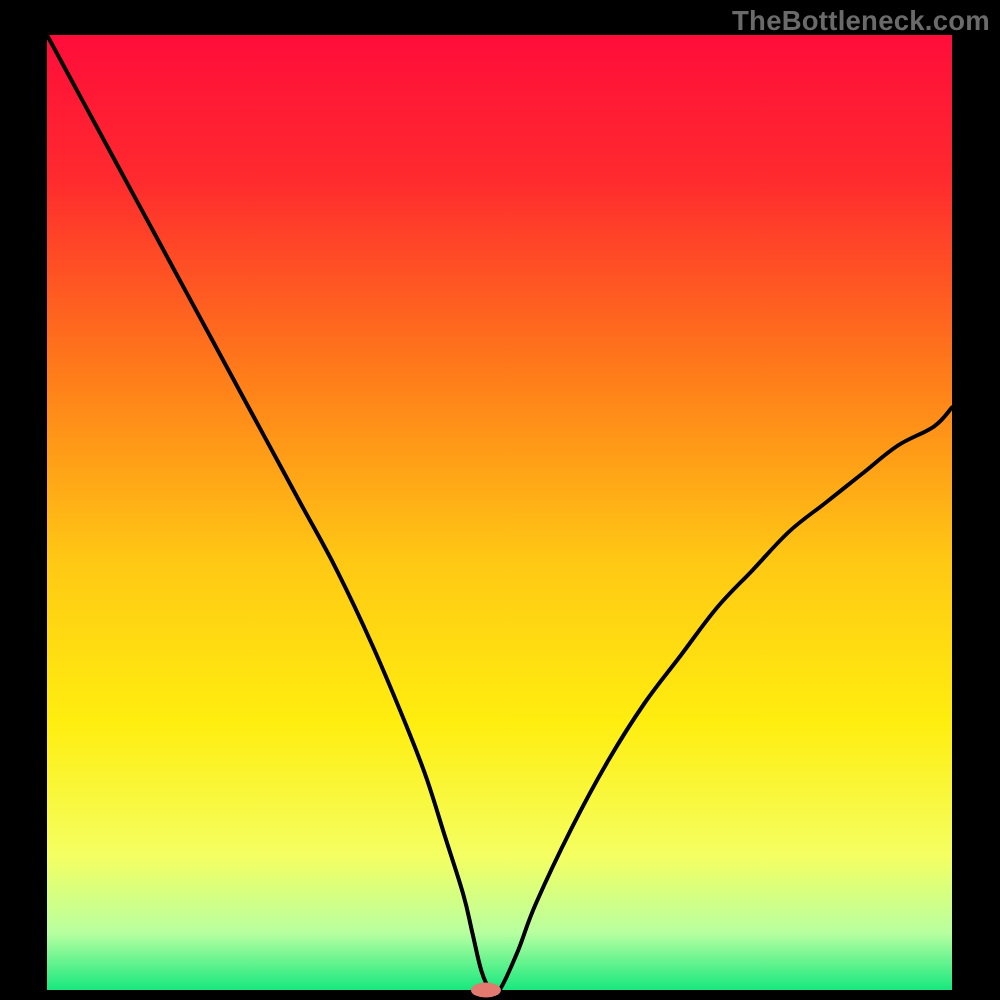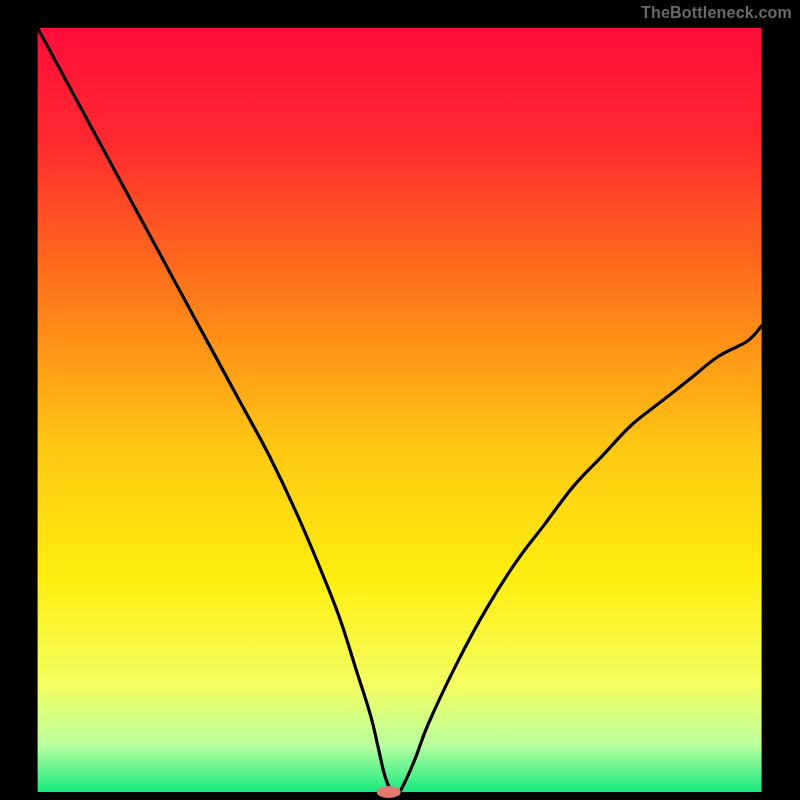--- a/index.html
+++ b/index.html
@@ -15,21 +15,21 @@
     position: relative;
     width: 800px;
     height: 800px;
     background: #000;
   }
   .watermark {
     position: absolute;
     top: 4px;
     right: 8px;
     color: #6a6a6a;
-    font-size: 16px;
+    font-size: 22px;
     font-weight: 600;
     letter-spacing: 0.2px;
     z-index: 5;
     margin-left: 10px;
   }
   svg.plot {
     position: absolute;
     left: 0;
     top: 0;
     width: 800px;

